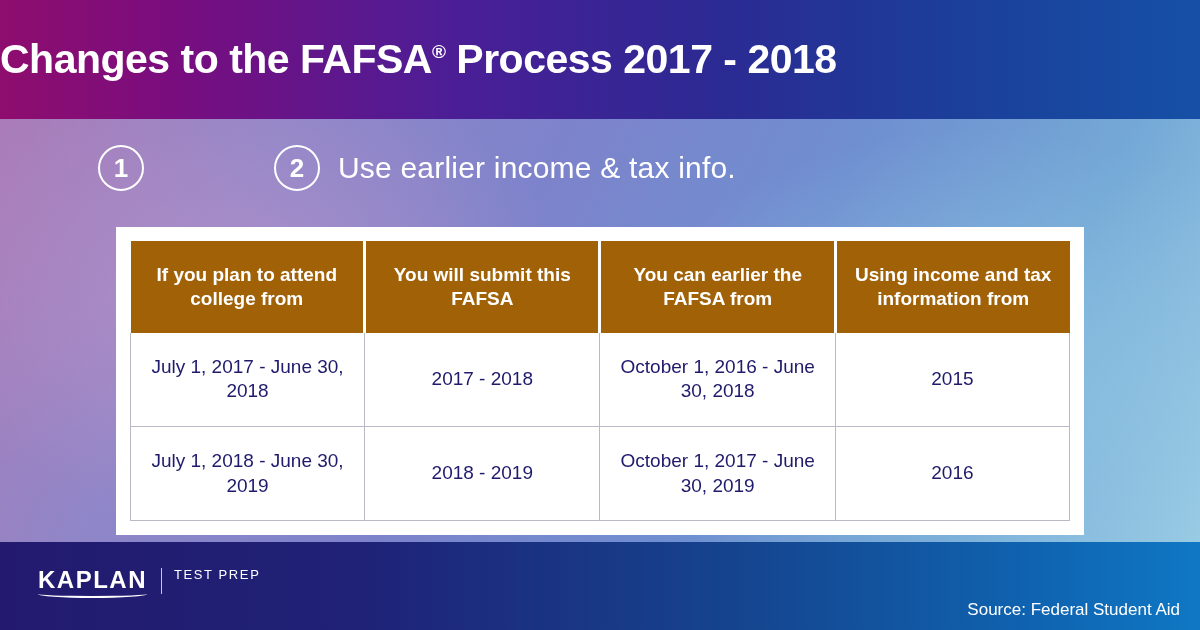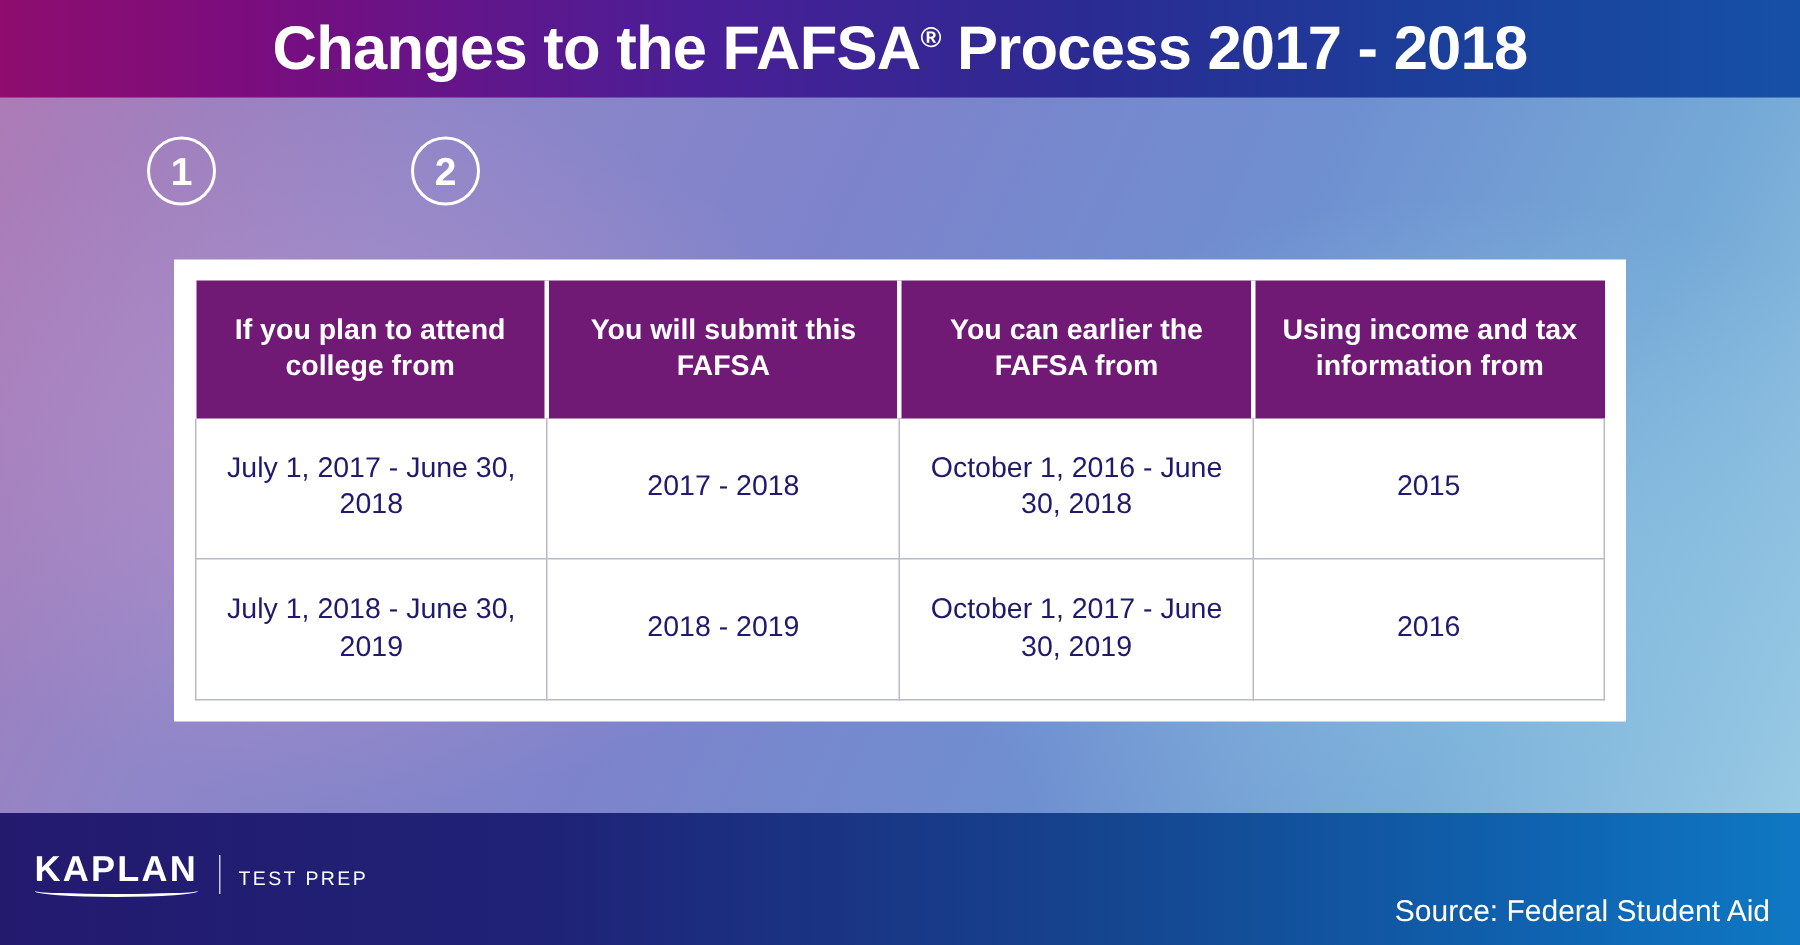--- a/index.html
+++ b/index.html
@@ -31,25 +31,24 @@
     position: absolute;
     right: -160px; top: 120px;
     width: 760px; height: 520px;
     background: radial-gradient(ellipse at center, rgba(150,205,230,0.55) 0%, rgba(150,205,230,0.0) 68%);
     pointer-events: none;
   }
 
   
   .header {
     position: relative;
-    height: 65px;
+    height: 119px;
     background: linear-gradient(90deg, #8e0d6e 0%, #7a0d7e 14%, #4b1e96 38%, #2b2a93 60%, #1b3f9a 80%, #1650a6 100%);
     display: flex;
     align-items: center;
-    justify-content: center;
     z-index: 3;
   }
   .header-title {
     color: #ffffff;
     font-size: 41px;
     font-weight: bold;
     letter-spacing: -0.5px;
     line-height: 1;
     white-space: nowrap;
   }
@@ -105,21 +104,21 @@
     background: #ffffff;
     padding: 14px;
     box-sizing: border-box;
   }
   table.fafsa-table {
     width: 100%;
     border-collapse: collapse;
     table-layout: fixed;
   }
   table.fafsa-table th {
-    background: #701a75;
+    background: #a16207;
     color: #ffffff;
     font-size: 19px;
     font-weight: bold;
     line-height: 1.25;
     padding: 22px 14px;
     text-align: center;
     border-right: 3px solid #ffffff;
     vertical-align: middle;
   }
   table.fafsa-table th:last-child { border-right: none; }
@@ -140,24 +139,24 @@
   .footer {
     position: absolute;
     left: 0; bottom: 0;
     width: 1200px;
     height: 88px;
     background: linear-gradient(90deg, #231a6e 0%, #1f2277 30%, #15458f 62%, #0f63b0 86%, #0f78c4 100%);
     z-index: 4;
   }
   .logo {
     position: absolute;
-    left: 23px;
+    left: 38px;
     top: 26px;
     display: flex;
-    align-items: flex-end;
+    align-items: flex-start;
     color: #ffffff;
   }
   .logo-mark {
     font-size: 24px;
     font-weight: bold;
     letter-spacing: 1.5px;
     line-height: 1;
     position: relative;
     padding-bottom: 6px;
   }
@@ -179,41 +178,42 @@
     font-size: 13px;
     letter-spacing: 1.6px;
     line-height: 1;
     padding-bottom: 6px;
   }
   .source {
     position: absolute;
     right: 20px;
     bottom: 10px;
     color: #ffffff;
-    font-size: 20px;
+    font-size: 17px;
   }
 </style>
 </head>
 <body>
 
 <div class="infographic">
 
   <div class="bg-glow-1"></div>
   <div class="bg-glow-2"></div>
 
   <div class="header">
     <h1 class="header-title"><span>Changes to the FAFSA</span><span class="reg">®</span><span> Process 2017 - 2018</span></h1>
   </div>
 
   <div class="steps">
     <div class="step step-1">
       <div class="step-badge">1</div>
     </div>
     <div class="step step-2">
       <div class="step-badge">2</div>
+      <div class="step-text">Use earlier income &amp; tax info.</div>
     </div>
   </div>
 
   <div class="table-wrap">
     <table class="fafsa-table">
       <thead>
         <tr>
           <th style="width:25%;">If you plan to attend college from</th>
           <th style="width:25%;">You will submit this FAFSA</th>
           <th style="width:25%;">You can earlier the FAFSA from</th>

